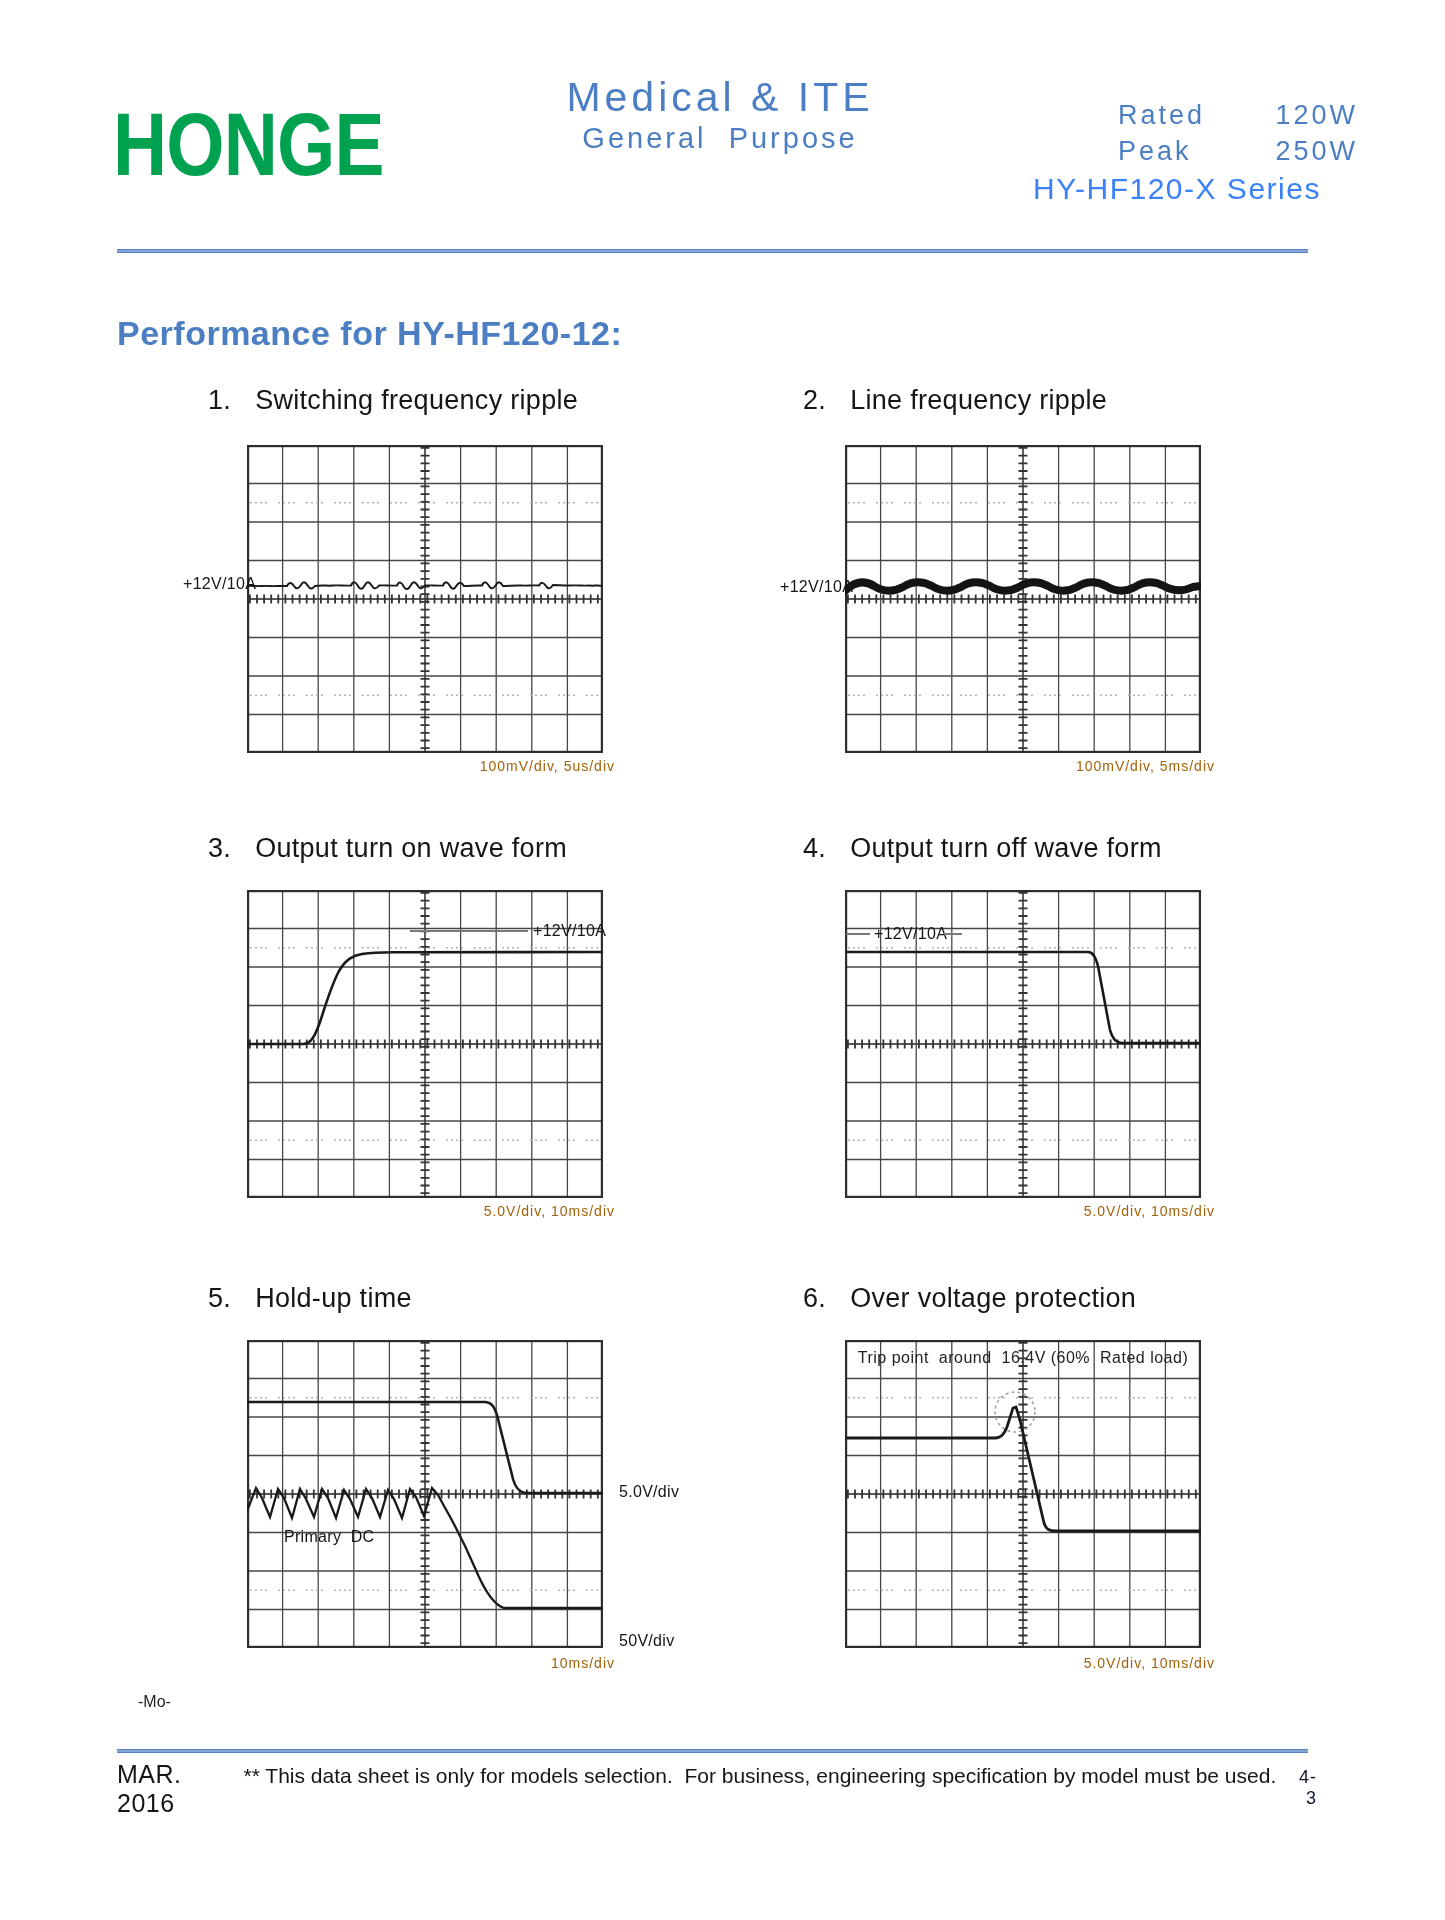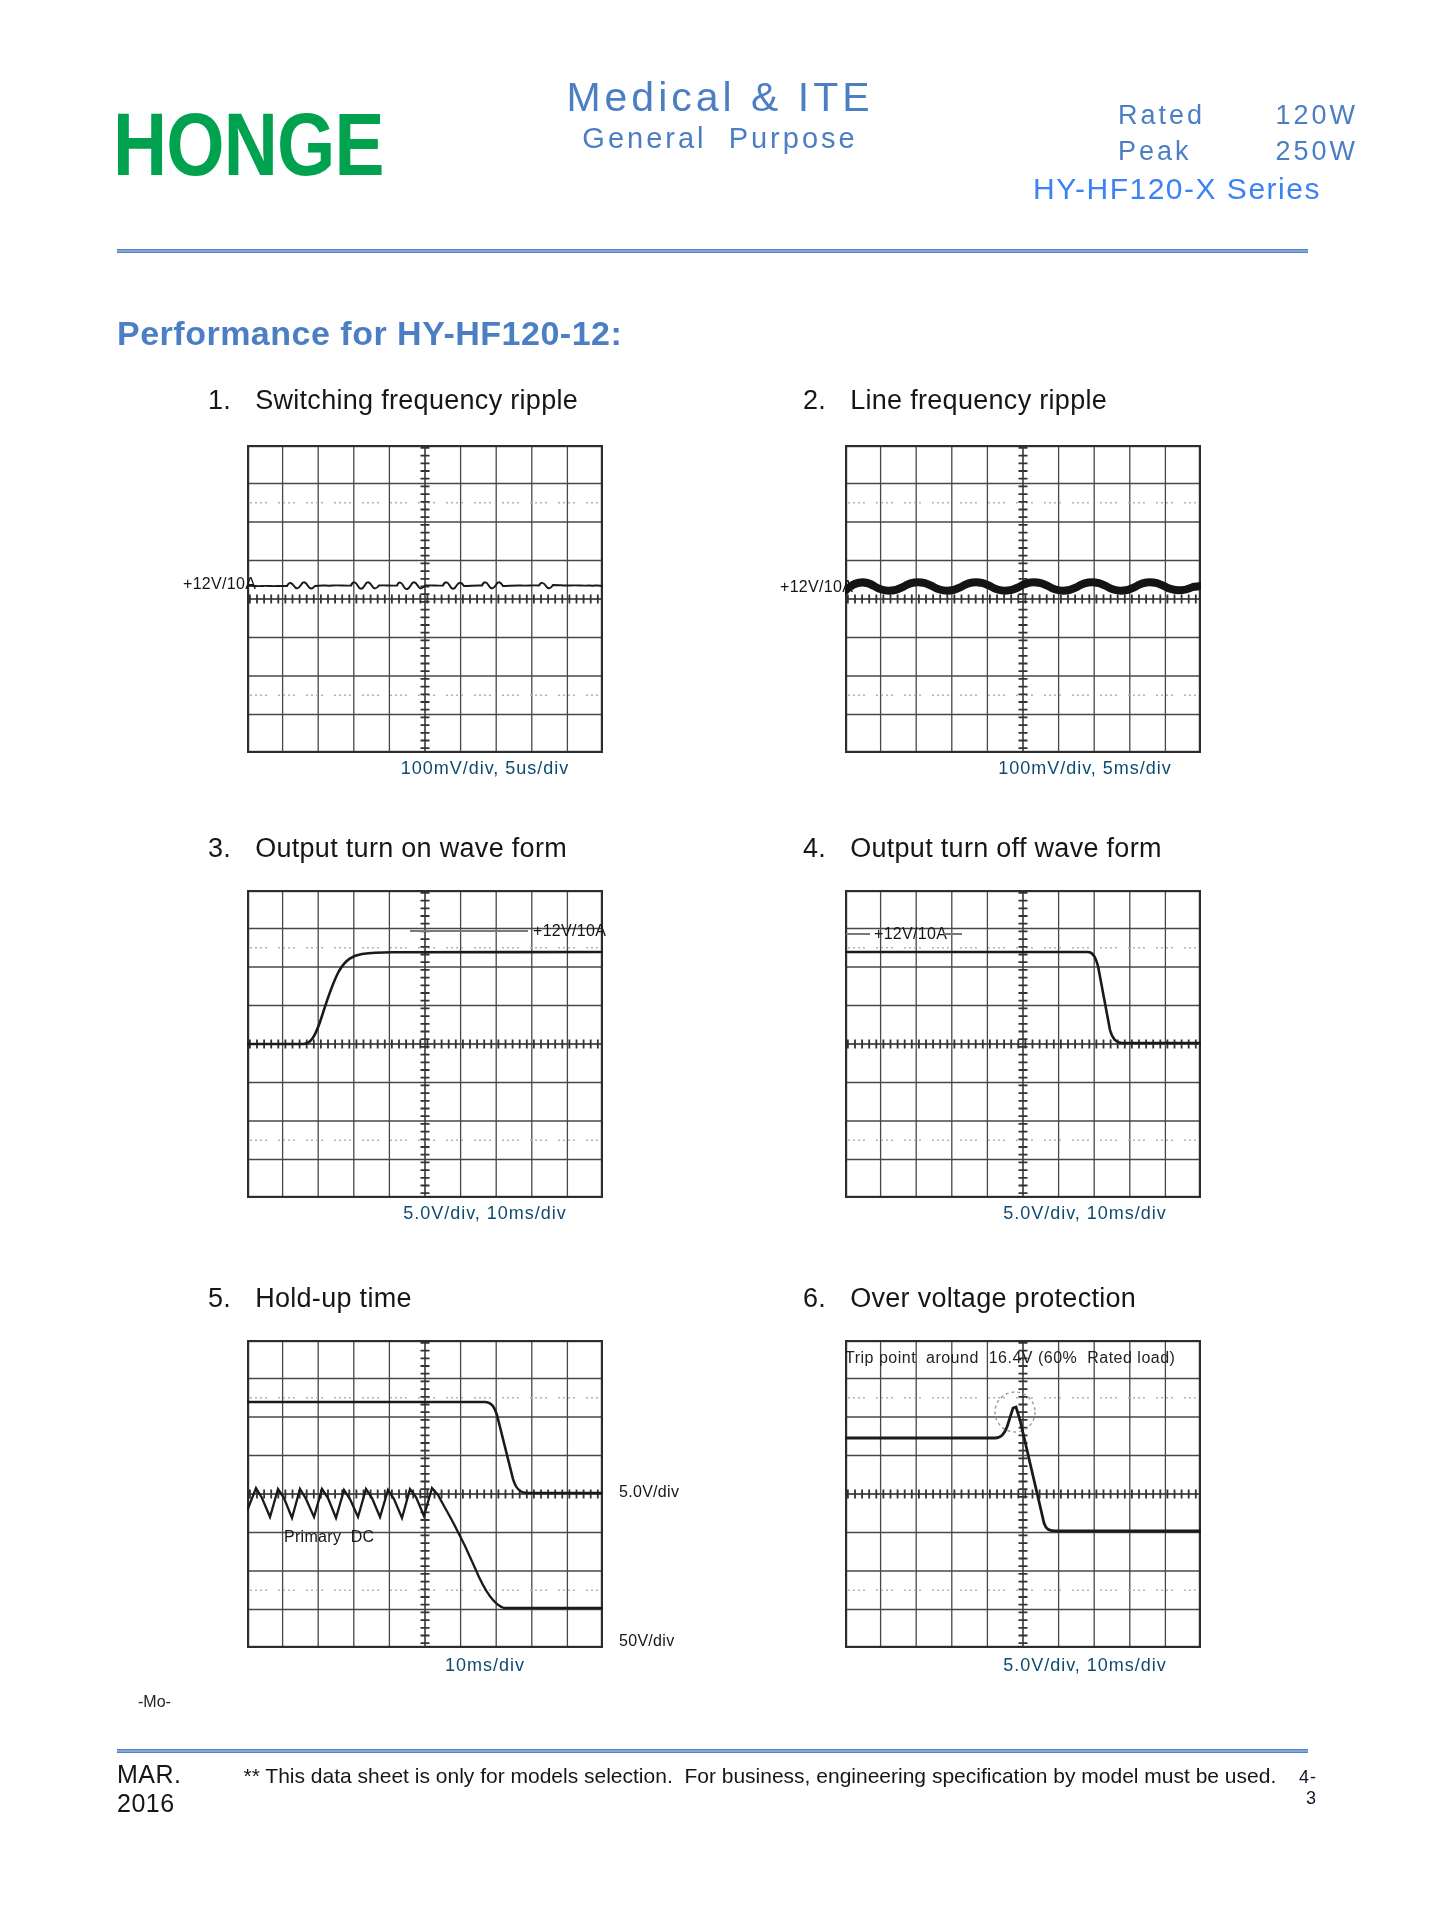--- a/index.html
+++ b/index.html
@@ -19,24 +19,24 @@
   .subcat{left:555px;top:122px;width:330px;text-align:center;font-size:29px;color:#4C7EC4;letter-spacing:3px;}
   .spec-row{left:1118px;width:240px;display:flex;justify-content:space-between;font-size:27px;color:#4C7EC4;letter-spacing:3px;gap:16px;}
   .series{left:1004px;top:172px;width:346px;text-align:center;font-size:30px;color:#3b82f6;letter-spacing:1.5px;}
   .rule{left:117px;width:1191px;height:4px;background:linear-gradient(#3f6fb8,#9bb9e2 50%,#3f6fb8);}
 
   .page-title{left:117px;top:314px;font-size:34px;font-weight:bold;color:#4C7EC4;letter-spacing:.5px;}
 
   
   .fig-title{display:flex;gap:24px;font-size:27px;color:#161616;letter-spacing:.3px;}
   .scope{position:absolute;width:356px;height:308px;}
-  .caption{font-size:18px;color:#0c4a6e;letter-spacing:1px;text-align:center;width:260px;}
+  .caption{font-size:14px;color:#a16207;letter-spacing:1px;text-align:right;width:260px;}
   .tlabel{font-size:16px;color:#161616;letter-spacing:.3px;}
   .callout{background:#7a7a7a;height:2px;}
-  .trip{width:303px;text-align:center;font-size:16px;color:#222;letter-spacing:.5px;}
+  .trip{width:356px;text-align:center;font-size:16px;color:#222;letter-spacing:.5px;}
   .mo{font-size:16px;color:#222;}
 
   .footer-line{left:117px;top:1760px;width:1200px;display:flex;align-items:baseline;gap:16px;}
   .f-date{font-size:25px;color:#161616;letter-spacing:.5px;}
   .f-disc{font-size:21px;color:#161616;}
   .f-page{font-size:18px;color:#0f172a;letter-spacing:1px;text-align:right;}
 </style>
 </head>
 <body>
 

